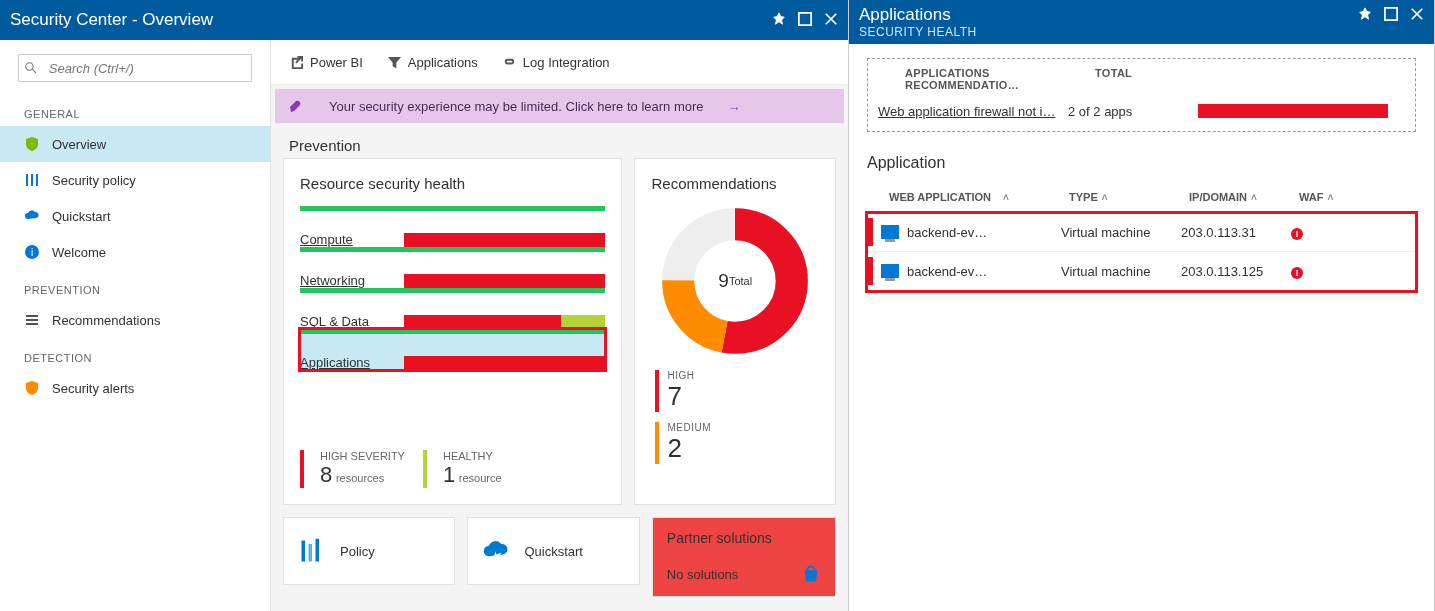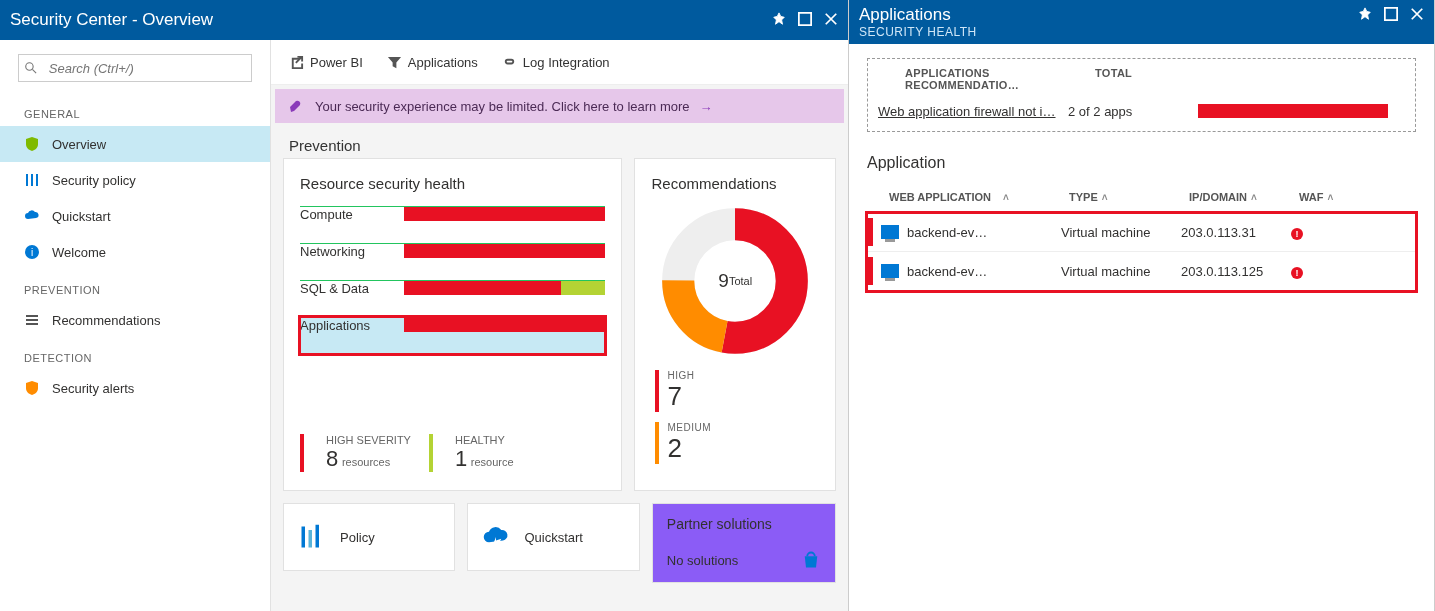--- a/index.html
+++ b/index.html
@@ -22,52 +22,52 @@
   .search-box svg { width:14px; height:14px; margin:0 6px; fill:#767676; }
   .sec-label { font-size:11px; color:#666; letter-spacing:0.5px; padding:14px 24px 6px 24px; text-transform:uppercase; }
   .nav-item { display:flex; align-items:center; height:36px; padding:0 24px; cursor:pointer; gap:12px; }
   .nav-item.active { background:#c7e9f4; }
   .nav-icon { width:16px; height:16px; display:flex; align-items:center; justify-content:center; }
 
   .main { flex:1; background:#f4f4f4; overflow:auto; position:relative; }
   .toolbar { display:flex; align-items:center; gap:24px; height:44px; padding:0 18px; background:#fff; border-bottom:1px solid #eee; }
   .tool-item { display:flex; align-items:center; gap:6px; cursor:pointer; color:#333; }
   .tool-item svg { width:15px; height:15px; }
-  .banner { background:#e6c7ea; color:#4b2a55; height:34px; display:flex; align-items:center; padding:0 14px; gap:10px; font-size:13px; margin:4px; }
+  .banner { background:#e6c7ea; color:#4b2a55; height:34px; display:flex; align-items:center; padding:0 14px; gap:24px; font-size:13px; margin:4px; }
   .banner svg { width:16px; height:16px; }
   .section-title { font-size:15px; color:#333; padding:10px 18px 4px 18px; }
   .cards-row { display:flex; gap:12px; padding:0 12px 12px 12px; }
   .card { background:#fff; border:1px solid #e1e1e1; padding:16px; }
   .card-title { font-size:15px; font-weight:400; margin-bottom:14px; }
   .health-card { width:310px; }
   .reco-card { width:170px; text-align:center; }
-  .health-row { display:flex; align-items:flex-start; border-top:1px solid #22c55e; height:36px; cursor:pointer; }
+  .health-row { display:flex; align-items:flex-end; border-top:5px solid #22c55e; height:36px; cursor:pointer;text-decoration:underline; }
   .health-row.hl { background:#c7e9f4; outline:3px solid #e81123; outline-offset:-1px; }
   .health-label { width:104px; font-size:13px; }
   .bar { flex:1; height:14px; display:flex; }
   .bar .seg-red { background:#e81123; height:100%; }
   .bar .seg-green { background:#b4d334; height:100%; }
   .summary { display:flex; gap:18px; margin-top:80px; }
-  .summary .blk { border-left:4px solid; padding-left:22px; }
+  .summary .blk { border-left:4px solid; padding-left:16px; }
   .summary .blk.red { border-color:#e81123; }
   .summary .blk.green { border-color:#b4d334; }
   .summary .num { font-size:22px; font-weight:400; display:inline; }
   .summary .lbl { font-size:11px; color:#666; }
   .donut-wrap { position:relative; width:150px; height:150px; margin:0 auto 14px auto; }
   .donut-center { position:absolute; top:0; left:0; right:0; bottom:0; display:flex; align-items:center; justify-content:center; font-size:19px; }
   .donut-center small { font-size:11px; }
   .metric { text-align:left; margin:10px 4px; }
   .metric .mbar { border-left:4px solid; padding-left:8px; }
   .metric .mbar.red { border-color:#e81123; }
   .metric .mbar.orange { border-color:#ff8c00; }
   .metric .ml { font-size:10px; color:#666; letter-spacing:0.5px; }
   .metric .mv { font-size:26px; }
   .bottom-row { display:flex; gap:12px; padding:0 12px 12px 12px; }
   .small-card { background:#fff; border:1px solid #e1e1e1; width:157px; height:66px; display:flex; align-items:center; gap:14px; padding:0 14px; cursor:pointer; }
-  .partner-card { background:#8b5cf6; border:1px solid #e1e1e1; width:170px; padding:12px 14px; }
+  .partner-card { background:#ef4444; border:1px solid #e1e1e1; width:170px; padding:12px 14px; }
 
   
   .right-body { padding:14px 18px; }
   .rec-box { border:1px dashed #999; padding:8px 10px; margin-bottom:22px; }
   .rec-head { display:flex; font-size:11px; font-weight:600; color:#555; letter-spacing:0.3px; text-transform:uppercase; margin-bottom:8px;margin-left:27px; }
   .rec-head .c1 { width:190px; }
   .rec-row { display:flex; align-items:center; height:24px; }
   .rec-row .c1 { width:190px; font-size:13px;text-decoration:underline; }
   .rec-row .c2 { width:130px; font-size:13px; }
   .rec-row .c3 { flex:1; }

